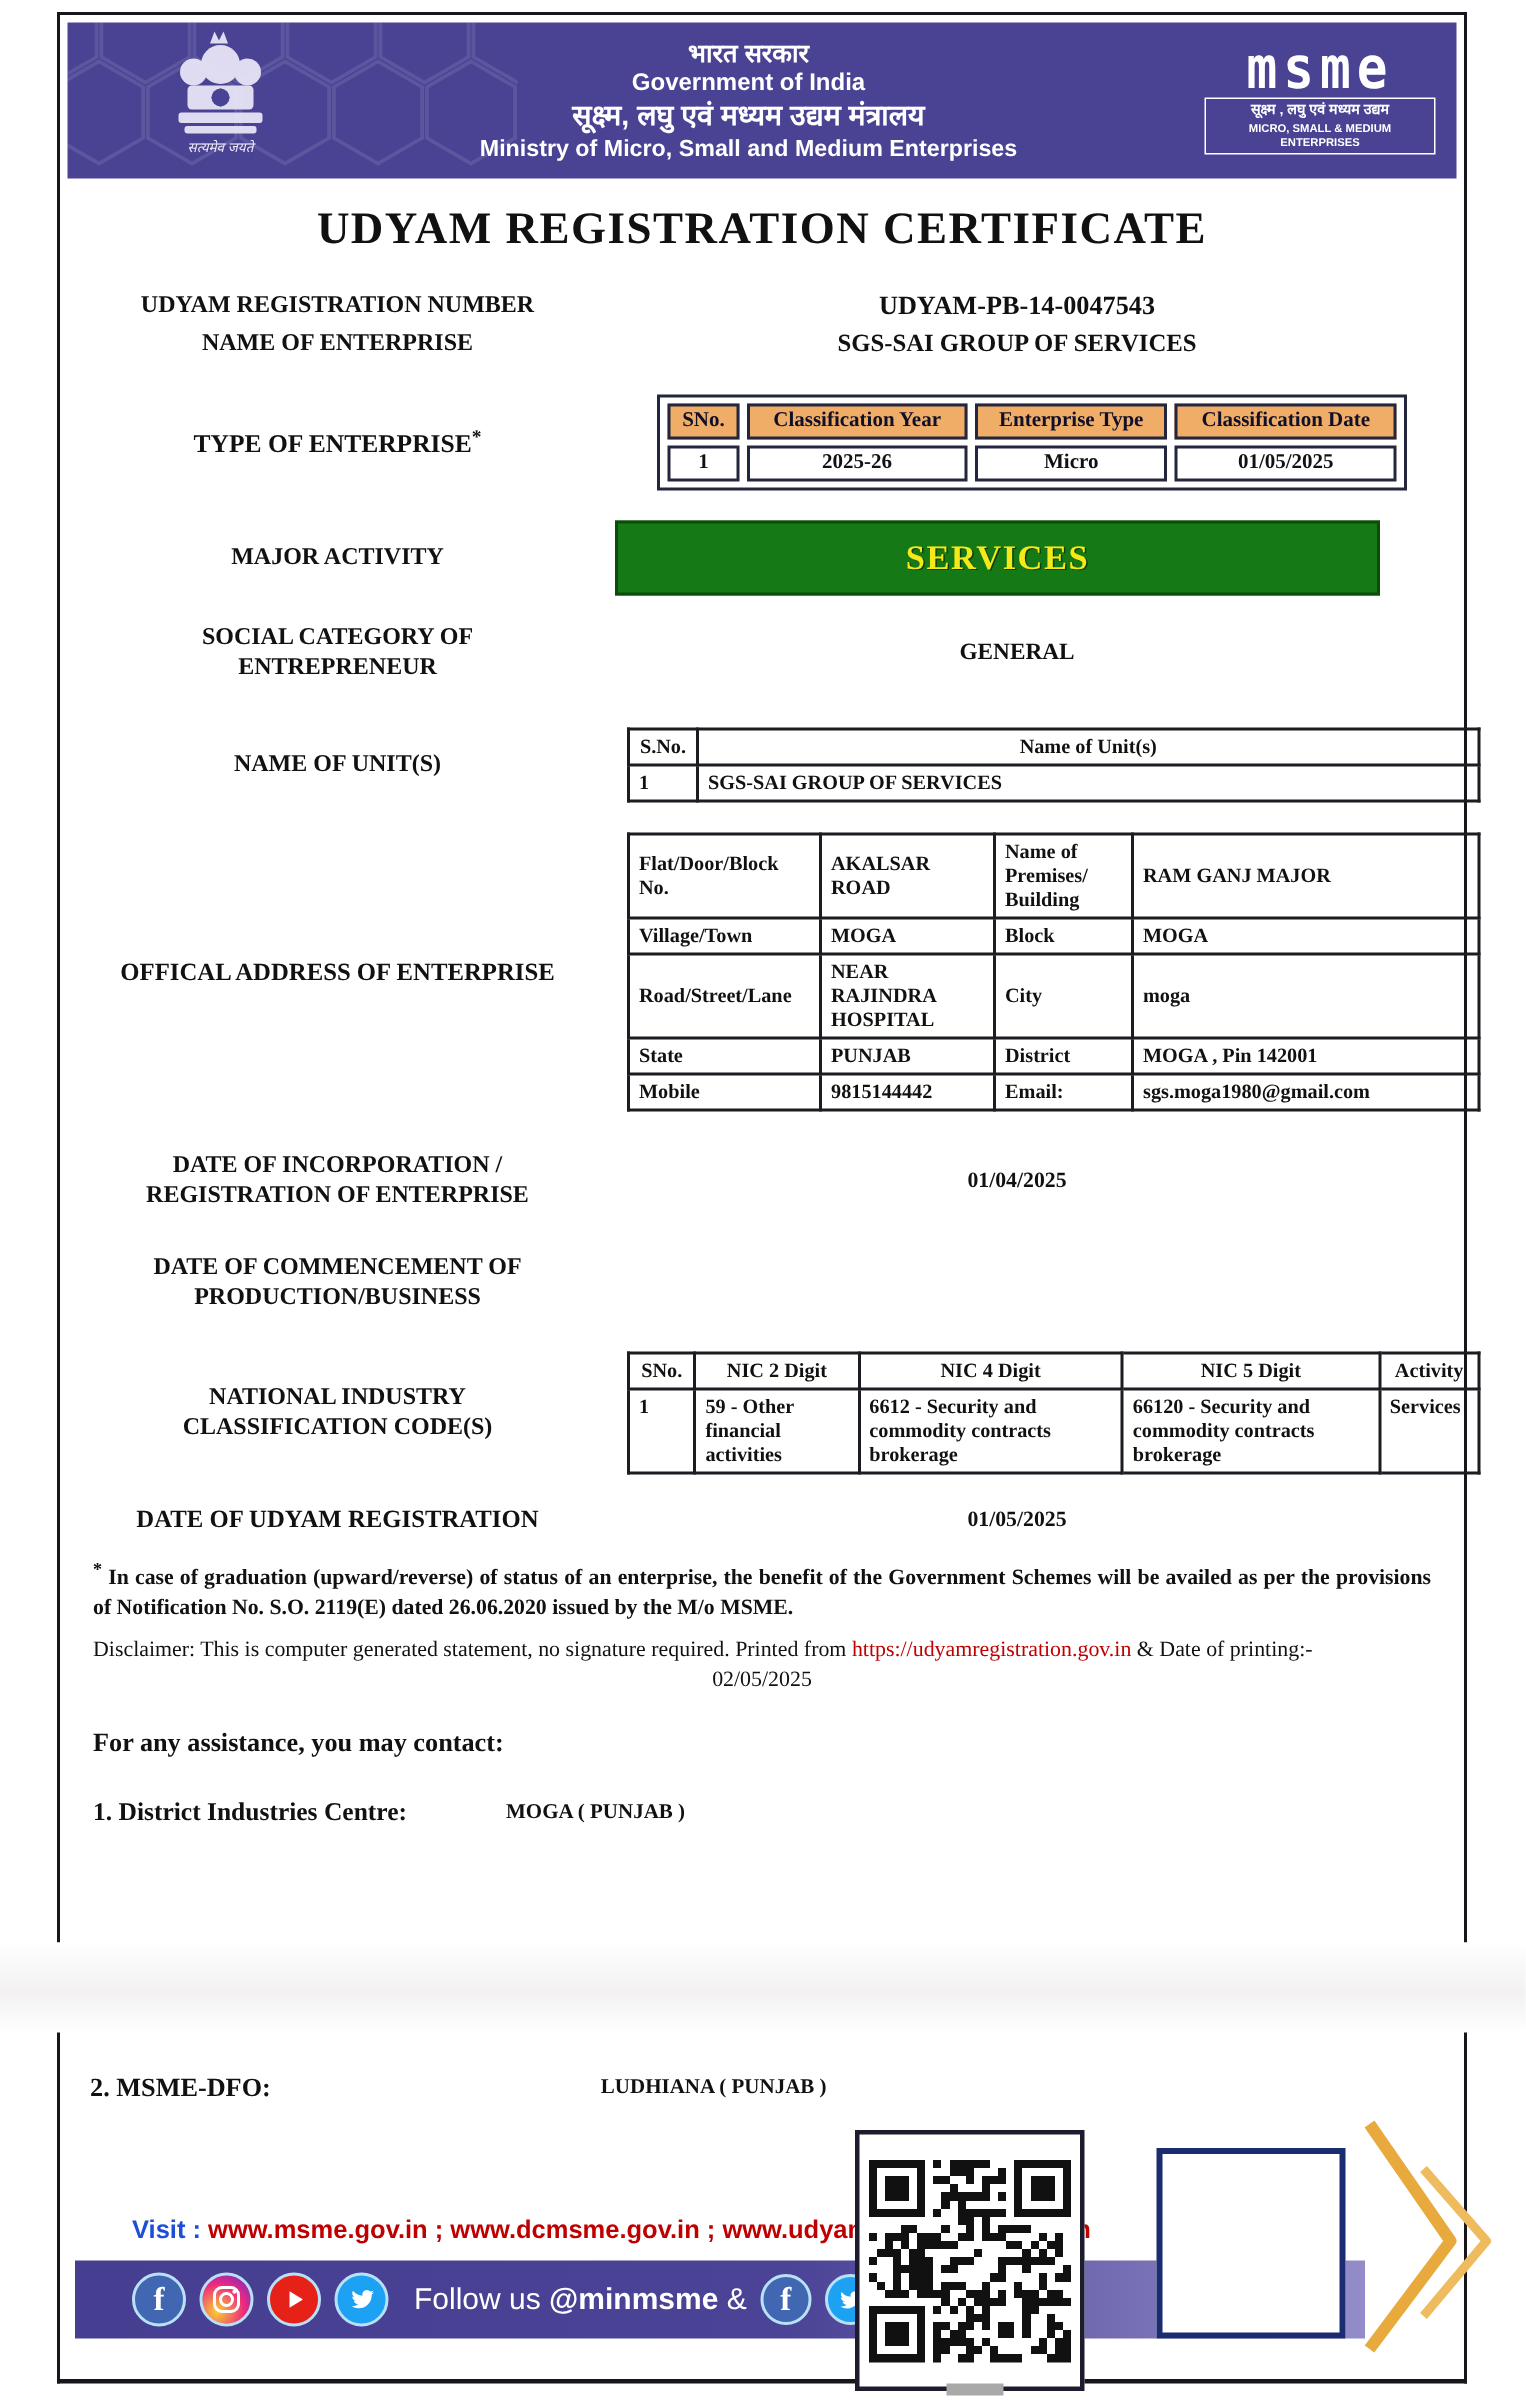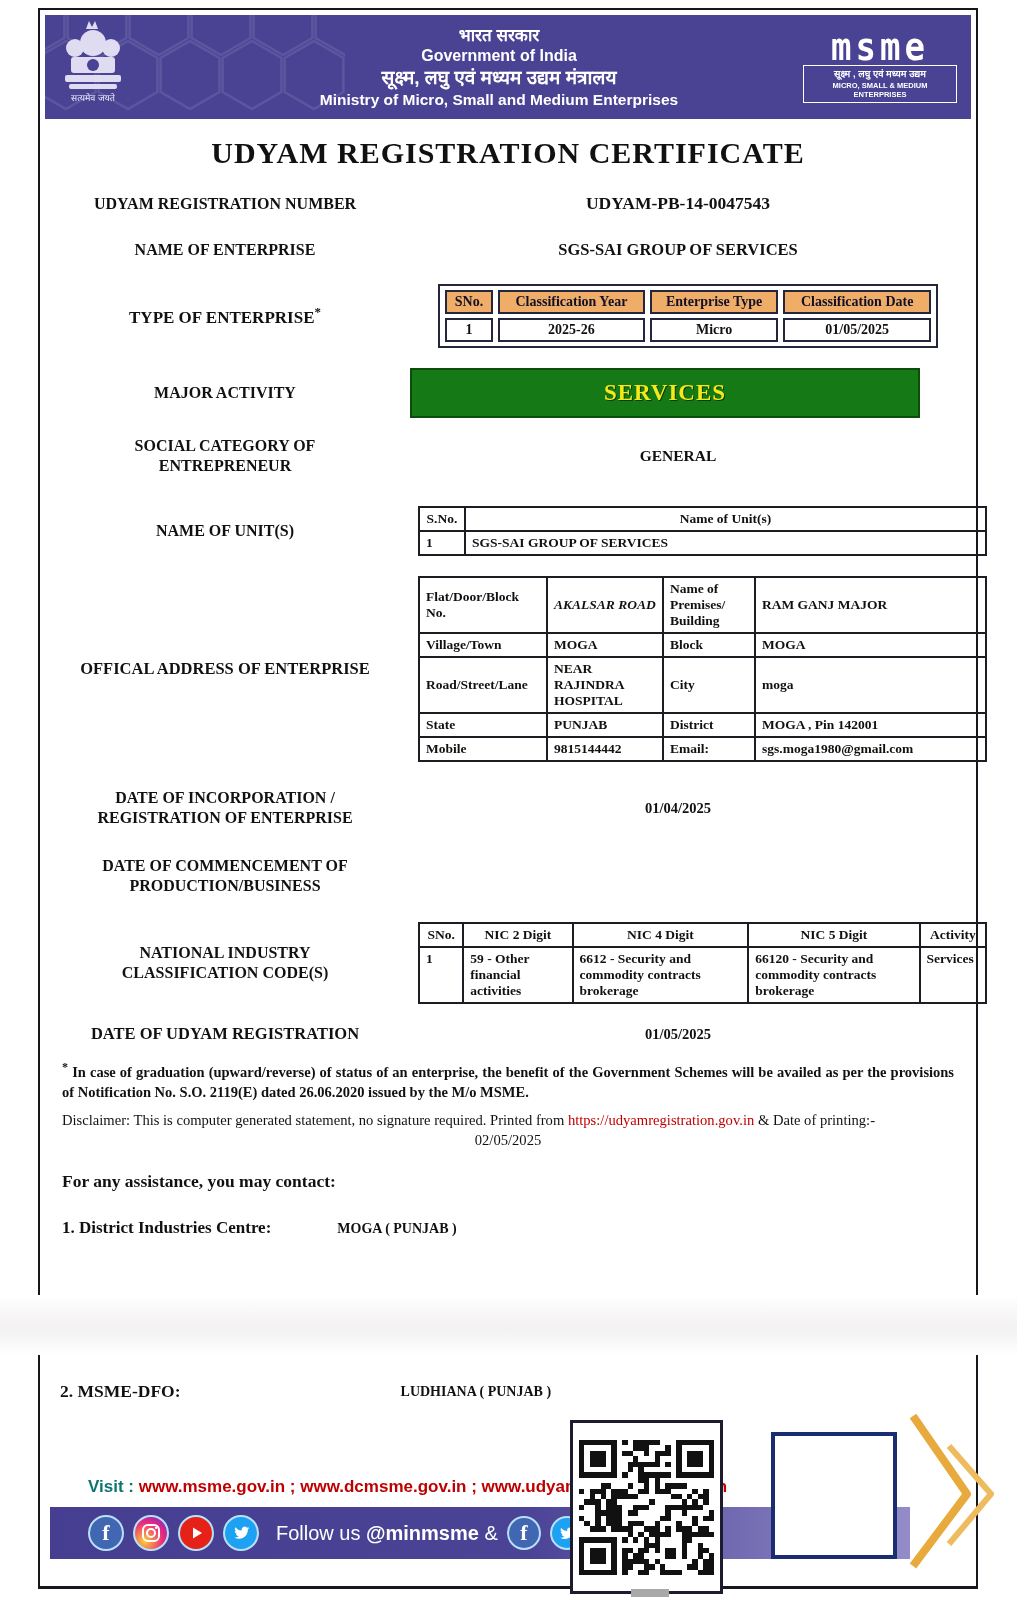--- a/index.html
+++ b/index.html
@@ -13,21 +13,21 @@
               background:linear-gradient(#fff, #f3f1f2 55%, #fff); }
   .sheet2 { position:absolute; left:38px; top:1355px; width:940px; height:234px;
             border-left:2px solid #16161c; border-right:2px solid #16161c;
             border-bottom:3px solid #16161c; background:#fff; }
 
   
   .gov-header { position:relative; margin:5px; height:104px; background:#4a4394;
                 display:flex; align-items:center; overflow:hidden;
                 font-family:"Liberation Sans", sans-serif; color:#fff; }
   .hexes { position:absolute; inset:0; }
-  .emblem-wrap { position:relative; z-index:2; width:150px; display:flex; justify-content:flex-start; }
+  .emblem-wrap { position:relative; z-index:2; width:150px; display:flex; justify-content:flex-end;font-style:italic; }
   .head-center { position:relative; z-index:2; flex:1; text-align:center; line-height:1.25; }
   .h-hi1 { font-size:17px; font-weight:bold; }
   .h-en1 { font-size:16px; font-weight:bold; }
   .h-hi2 { font-size:19px; font-weight:bold; }
   .h-en2 { font-size:15.5px; font-weight:bold; }
   .msme-logo { position:relative; z-index:2; width:168px; text-align:center; padding-right:14px; }
   .msme-word { font-size:34px; font-weight:bold; letter-spacing:4px; line-height:0.9;
                font-family:"DejaVu Sans Mono", monospace; transform:scaleY(1.15); }
   .msme-box { border:1.5px solid #fff; margin-top:4px; padding:2px 2px; }
   .msme-hi { font-size:9.5px; font-weight:bold; line-height:1.3; }
@@ -50,21 +50,21 @@
   .btable { border-collapse:collapse; width:569px; margin-left:8px; }
   .btable th, .btable td { border:2px solid #1c1c22; font-size:13.5px; font-weight:bold;
                            padding:3px 6px; text-align:left; vertical-align:middle; }
   .btable th { text-align:center; }
 
   .major-bar { margin-left:0; margin-right:28px; height:50px; background:#157a15;
                border:2px solid #0c4d0c; display:flex; align-items:center; justify-content:center; }
   .major-txt { color:#f5e919; font-size:23px; font-weight:bold; letter-spacing:1px;
                text-shadow:1px 1px 0 #0a3d0a; }
 
-  .addr-c1 { width:128px; } .addr-c2 { width:116px;font-style:italic; } .addr-c3 { width:92px; }
+  .addr-c1 { width:128px; } .addr-c2 { width:116px; } .addr-c3 { width:92px; }
   .nic-c0 { width:40px; text-align:center; } .nic-c1 { width:102px; } .nic-c2 { width:164px; }
   .nic-c3 { width:160px; } .nic-c4 { width:62px; }
 
   
   .footnote { margin:14px 22px 0 22px; font-size:14.5px; font-weight:bold; line-height:1.4; text-align:justify; }
   .disclaimer { margin:8px 22px 0 22px; font-size:14.6px; line-height:1.4; }
   .red-link { color:#c00000; text-decoration:none; }
   .print-date { text-align:center; font-size:14.6px; margin-top:2px; }
   .assist-head { margin:22px 0 0 22px; font-size:17.5px; font-weight:bold; }
   .assist-row { margin:26px 0 0 22px; font-size:17px; font-weight:bold; display:flex; }
@@ -173,21 +173,21 @@
     </div>
   </div>
 
   <div class="cert-title">UDYAM REGISTRATION CERTIFICATE</div>
 
   <div class="row" style="margin-top:23px;">
     <div class="lbl">UDYAM REGISTRATION NUMBER</div>
     <div class="val" style="font-size:17.5px;">UDYAM-PB-14-0047543</div>
   </div>
 
-  <div class="row" style="margin-top:26px;">
+  <div class="row" style="margin-top:5px;">
     <div class="lbl">NAME OF ENTERPRISE</div>
     <div class="val" style="font-size:16.5px;">SGS-SAI GROUP OF SERVICES</div>
   </div>
 
   <div class="row" style="margin-top:24px;">
     <div class="lbl" style="font-size:17px;">
       <span>TYPE OF ENTERPRISE</span><sup style="font-size:13px;">*</sup>
     </div>
     <div class="valwrap">
       <table class="ttable">
@@ -340,21 +340,21 @@
 
 <div class="page-gap"></div>
 
 <div class="sheet2">
   <div class="dfo-row">
     <span>2. MSME-DFO:</span>
     <span class="dfo-val">LUDHIANA ( PUNJAB )</span>
   </div>
 
   <div class="visit-line">
-    <span style="color:#0f766e;">Visit : </span><a href="#" class="red-link" style="color:#c00000;">www.msme.gov.in ; www.dcmsme.gov.in ; www.udyamregistration.gov.in</a>
+    <span style="color:#1d4ed8;">Visit : </span><a href="#" class="red-link" style="color:#c00000;">www.msme.gov.in ; www.dcmsme.gov.in ; www.udyamregistration.gov.in</a>
   </div>
 
   <div class="follow-bar">
     <div class="sicon fb">f</div>
     <div class="sicon ig">
       <svg width="20" height="20" viewBox="0 0 20 20">
           <rect x="2" y="2" width="16" height="16" rx="5" fill="none" stroke="#fff" stroke-width="2"></rect>
           <circle cx="10" cy="10" r="4" fill="none" stroke="#fff" stroke-width="2"></circle>
           <circle cx="15.2" cy="4.8" r="1.3" fill="#fff"></circle>
         </svg>

